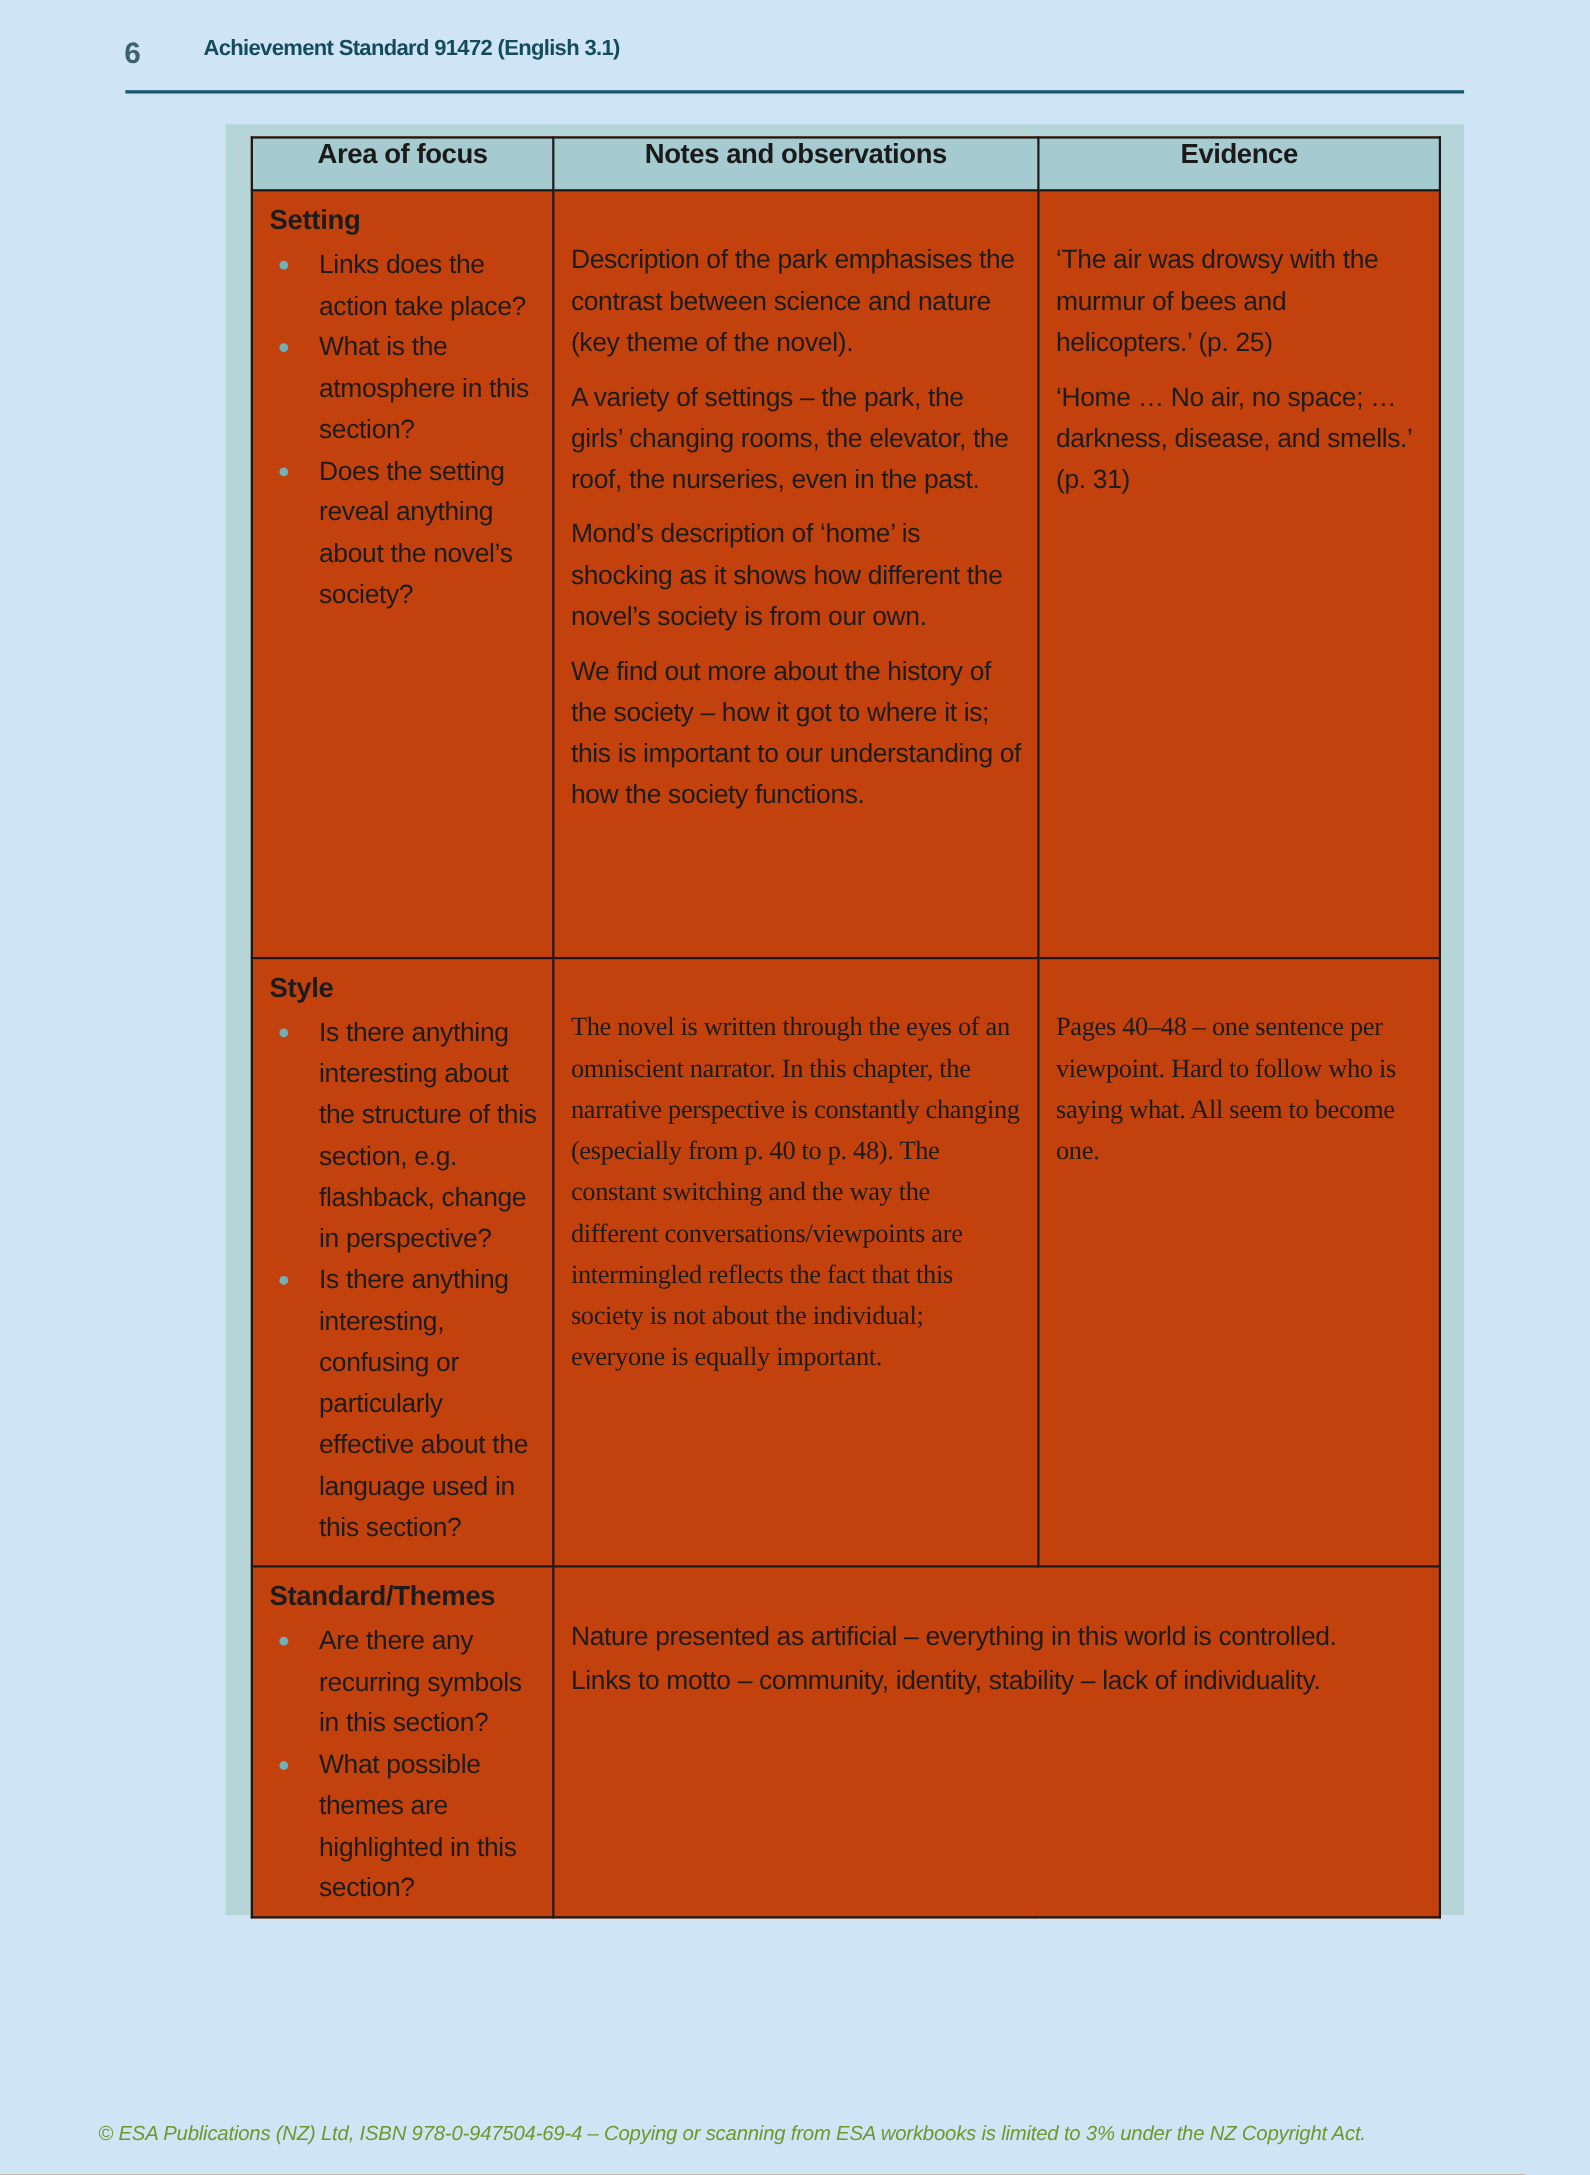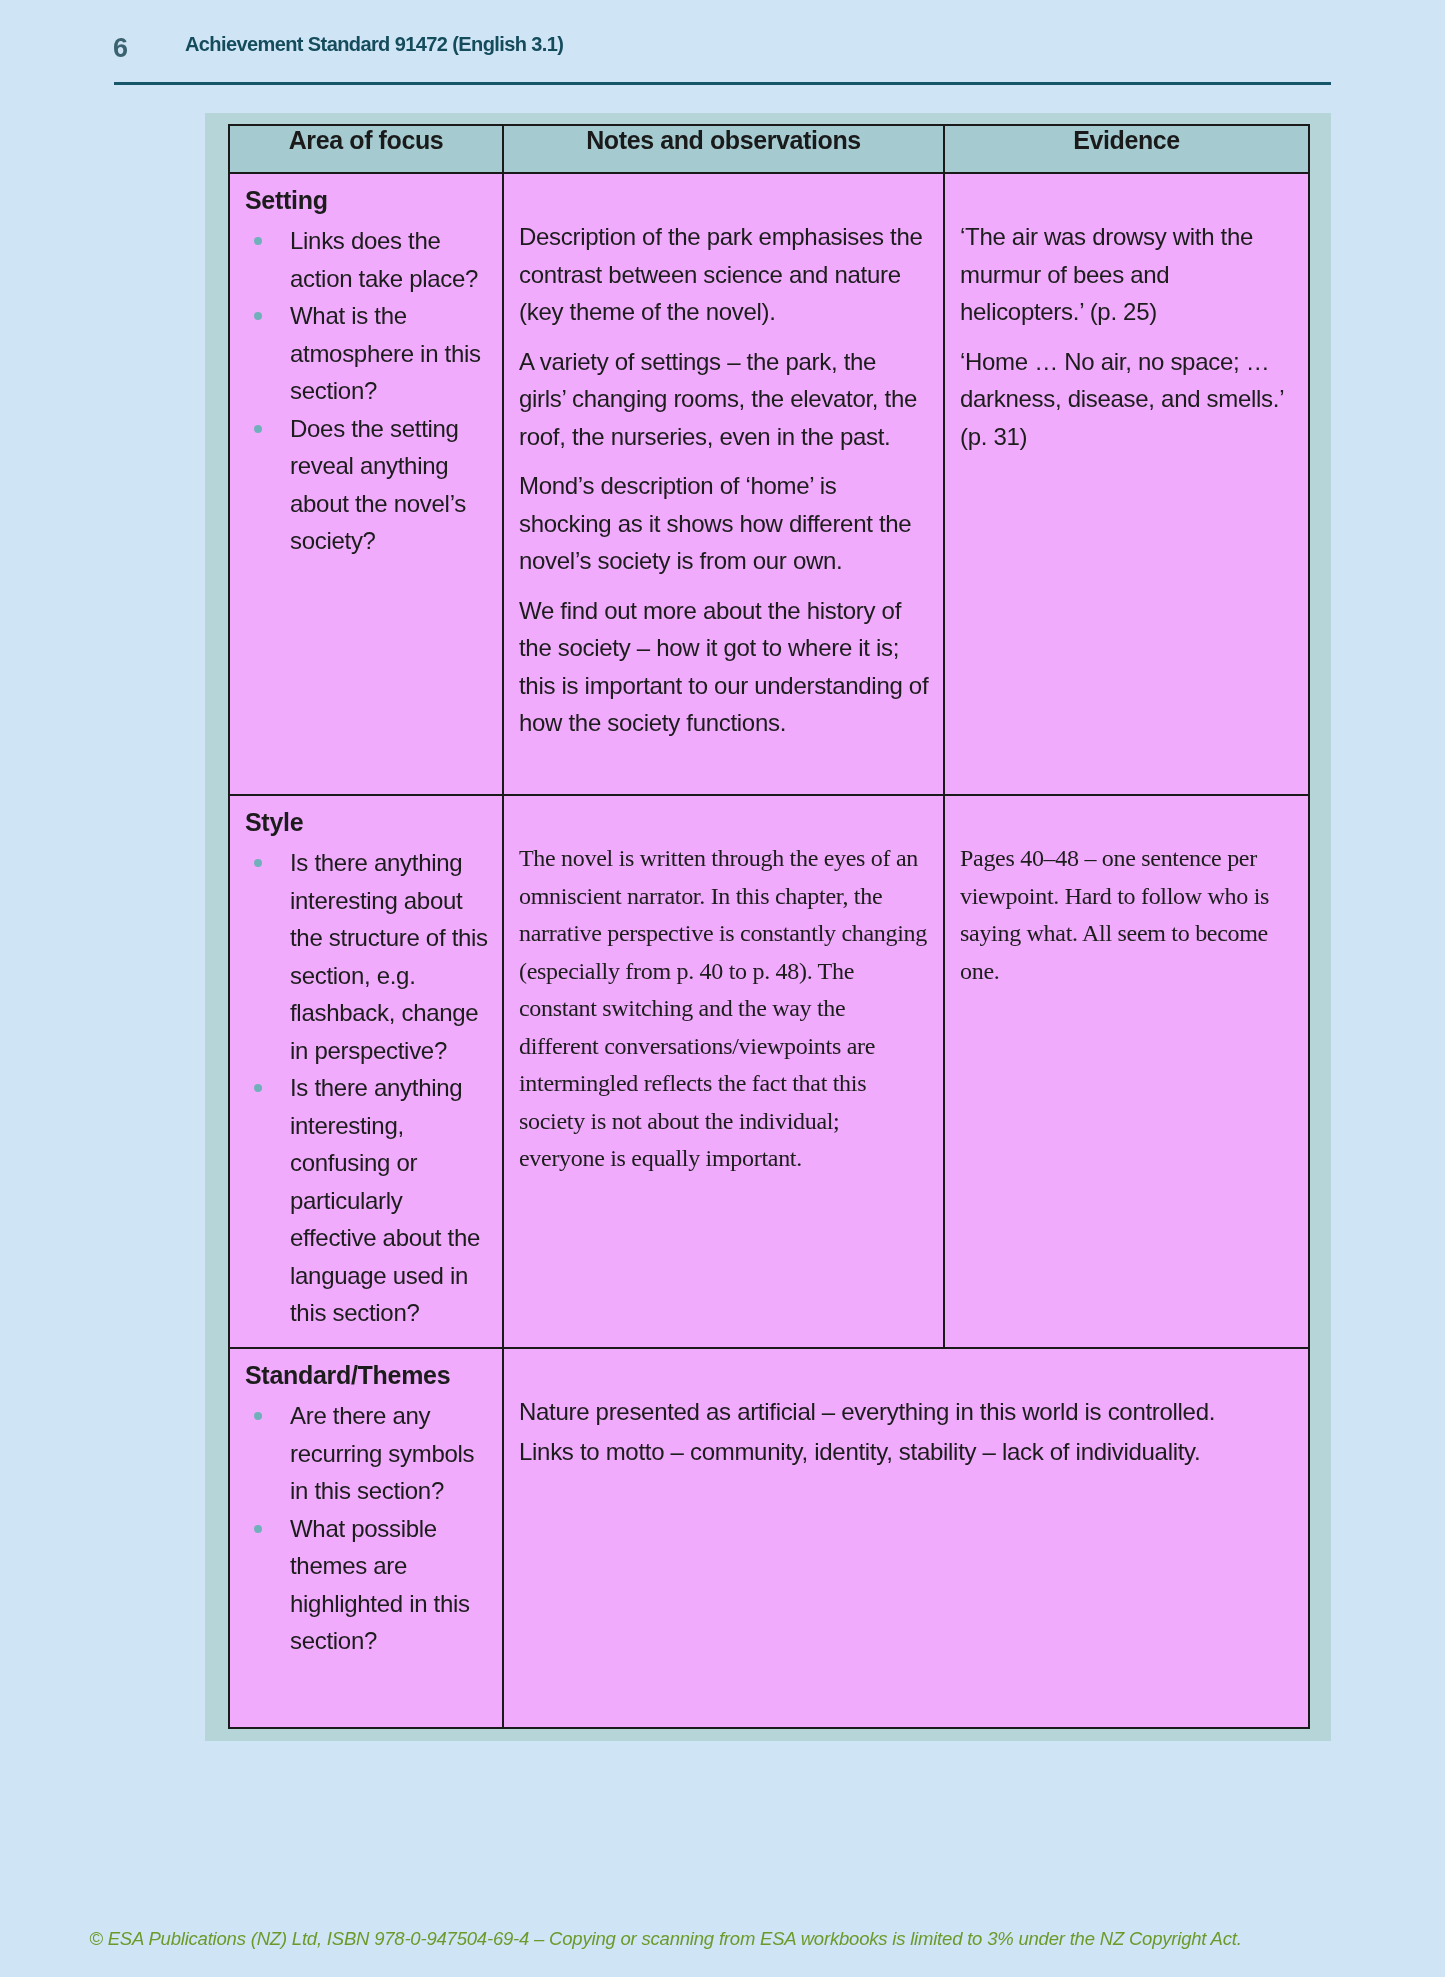--- a/index.html
+++ b/index.html
@@ -6,21 +6,21 @@
   body {
     width:1445px; height:1977px; background:#cfe5f5; position:relative; overflow:hidden;
     font-family:"Liberation Sans", "DejaVu Sans", sans-serif; color:#1c1c1c;
   }
   .page-num { position:absolute; left:113px; top:33px; font-size:27px; font-weight:bold; color:#3b6270; letter-spacing:-0.5px; }
   .page-title { position:absolute; left:185px; top:33px; font-size:20px; font-weight:bold; color:#154c5c; letter-spacing:-0.6px; }
   .rule { position:absolute; left:114px; top:82px; width:1217px; height:3px; background:#18566a; }
   .panel { position:absolute; left:205px; top:113px; width:1126px; height:1628px; background:#b5d5d9; }
   table.grid {
     position:absolute; left:228px; top:124px; width:1080px; height:1605px;
-    border-collapse:collapse; table-layout:fixed; background:#f0abfc;
+    border-collapse:collapse; table-layout:fixed; background:#c2410c;
   }
   table.grid td, table.grid th { border:2.5px solid #1a1a1a; vertical-align:top; padding:0; }
   th.hdr {
     background:#a5cbd1; height:46px; font-size:25px; font-weight:bold; text-align:center; vertical-align:middle;
     letter-spacing:-0.4px; color:#1a1a1a;
   }
   .cell-inner { padding:8px 14px 6px 15px; font-size:24px; line-height:37.5px; letter-spacing:-0.3px; }
   .area-title { font-weight:bold; font-size:25px; line-height:36px; margin-bottom:4px; letter-spacing:-0.3px; }
   ul.qs { list-style:none; margin:0; padding:0; }
   ul.qs li { position:relative; padding-left:45px; }
@@ -53,21 +53,21 @@
     <col style="width:441px">
     <col style="width:365px">
   </colgroup>
   <tbody>
       <tr>
     <th class="hdr">Area of focus</th>
     <th class="hdr">Notes and observations</th>
     <th class="hdr">Evidence</th>
   </tr>
 
-  <tr style="height:622px">
+  <tr style="height:698px">
     <td>
       <div class="cell-inner">
         <div class="area-title">Setting</div>
         <ul class="qs">
           <li><span class="dot"></span><span>Links does the action take place?</span></li>
           <li><span class="dot"></span><span>What is the atmosphere in this section?</span></li>
           <li><span class="dot"></span><span>Does the setting reveal anything about the novel’s society?</span></li>
         </ul>
       </div>
     </td>

